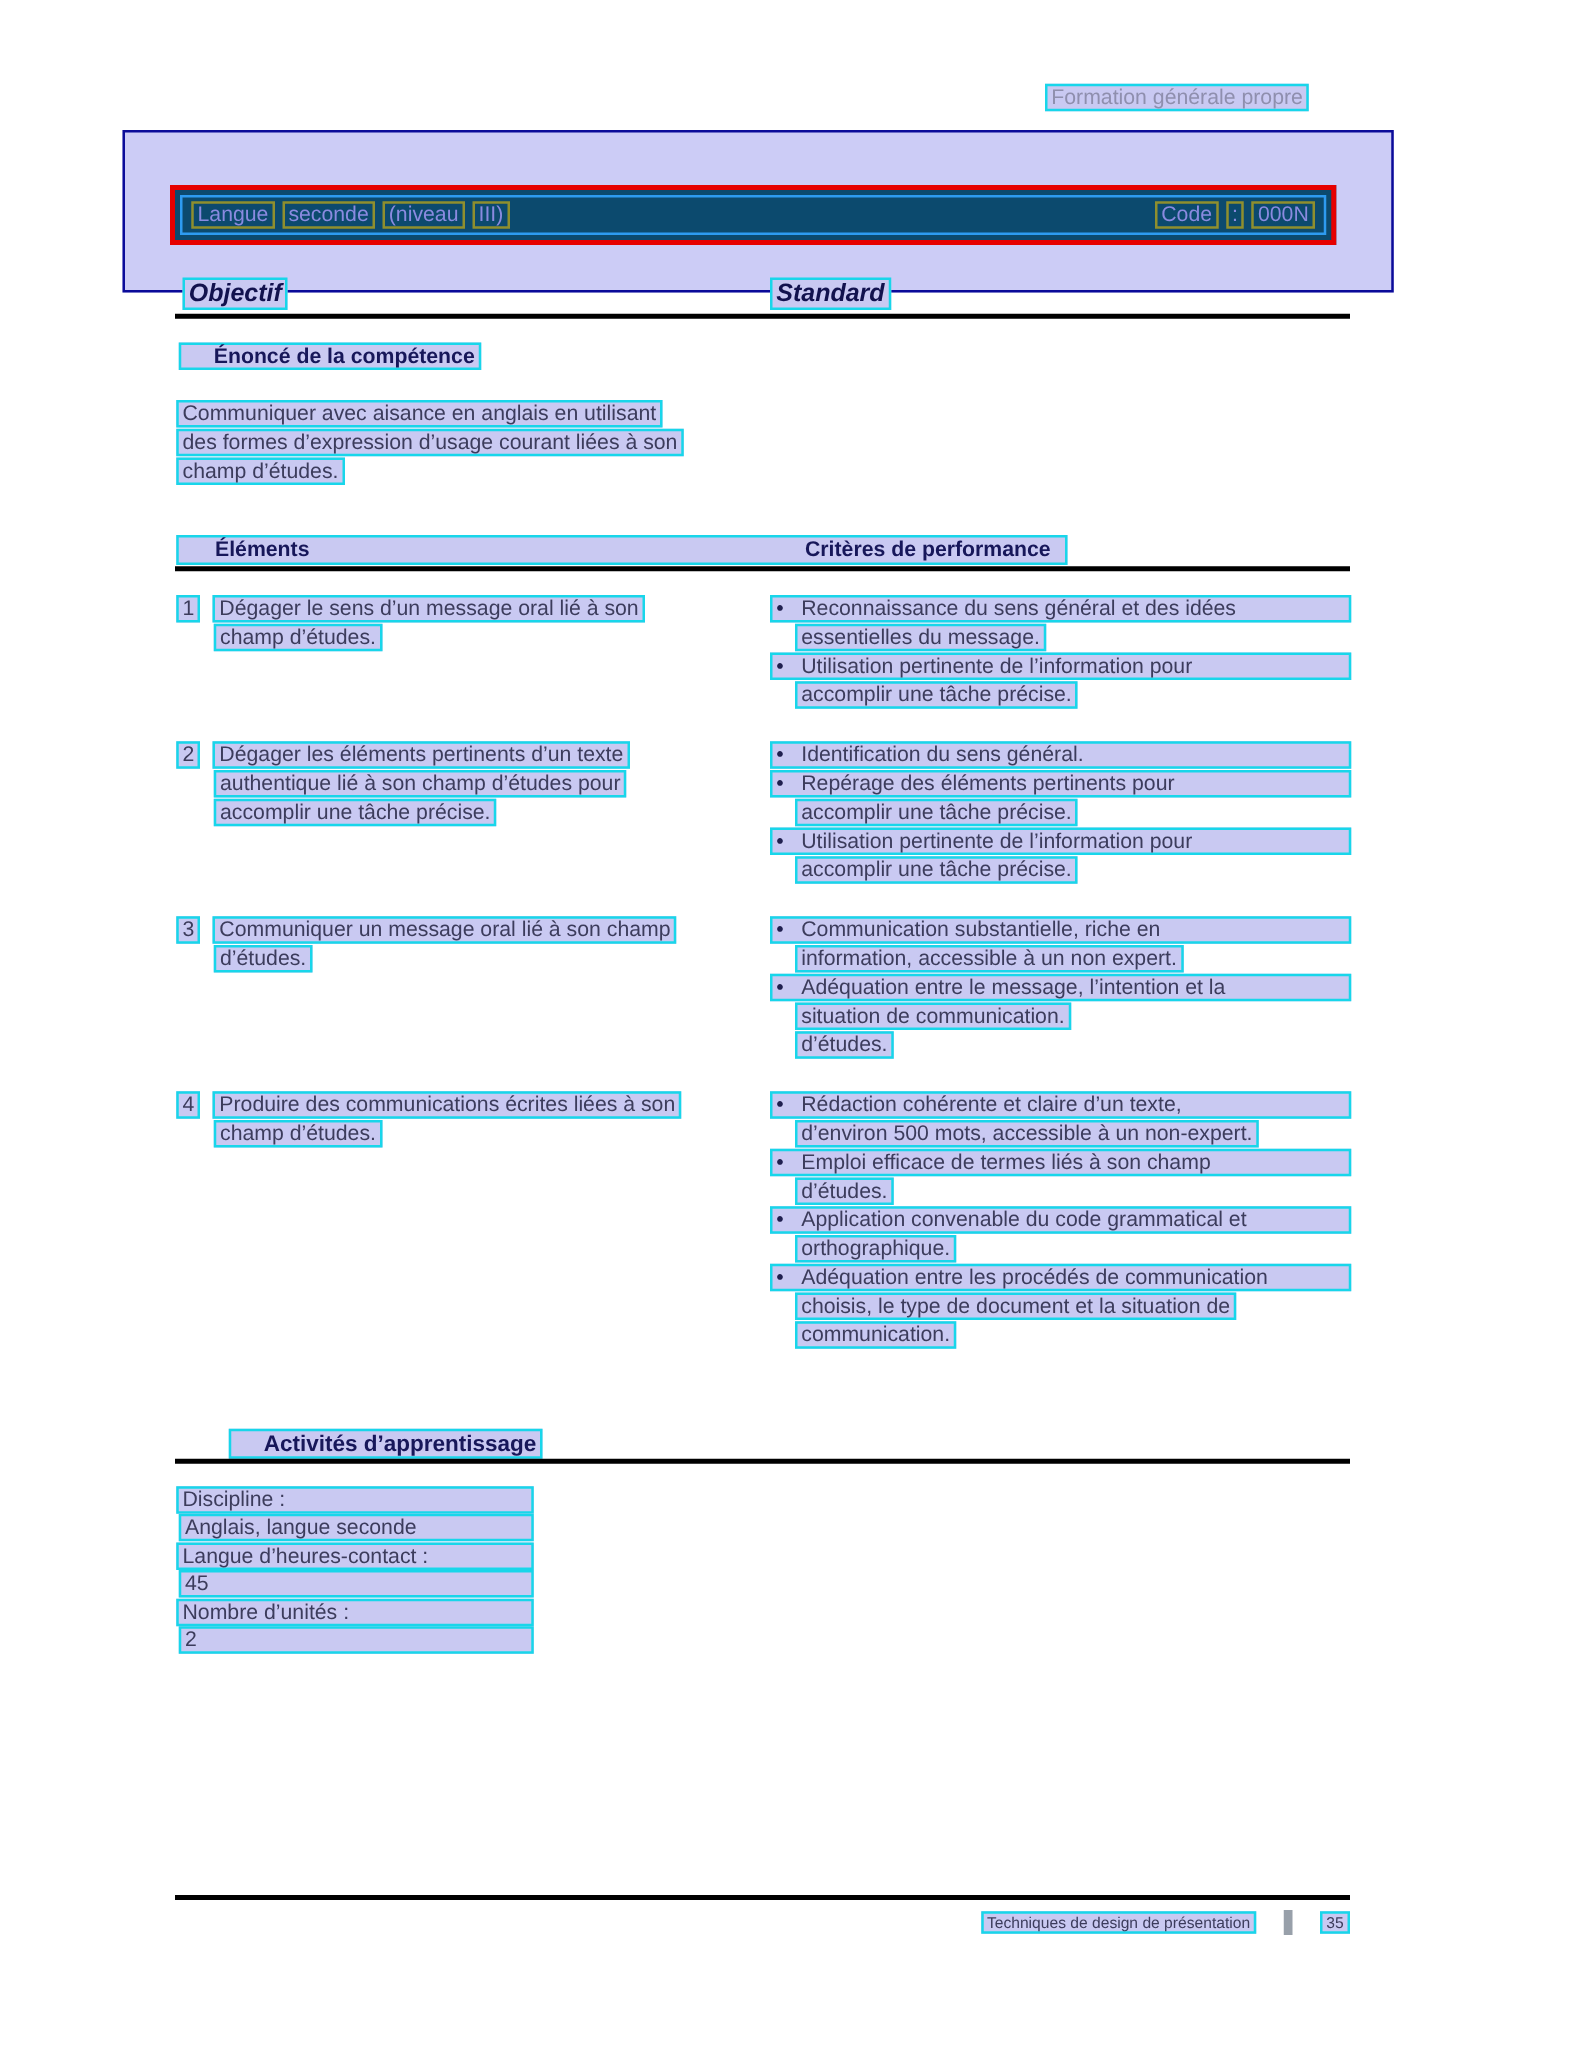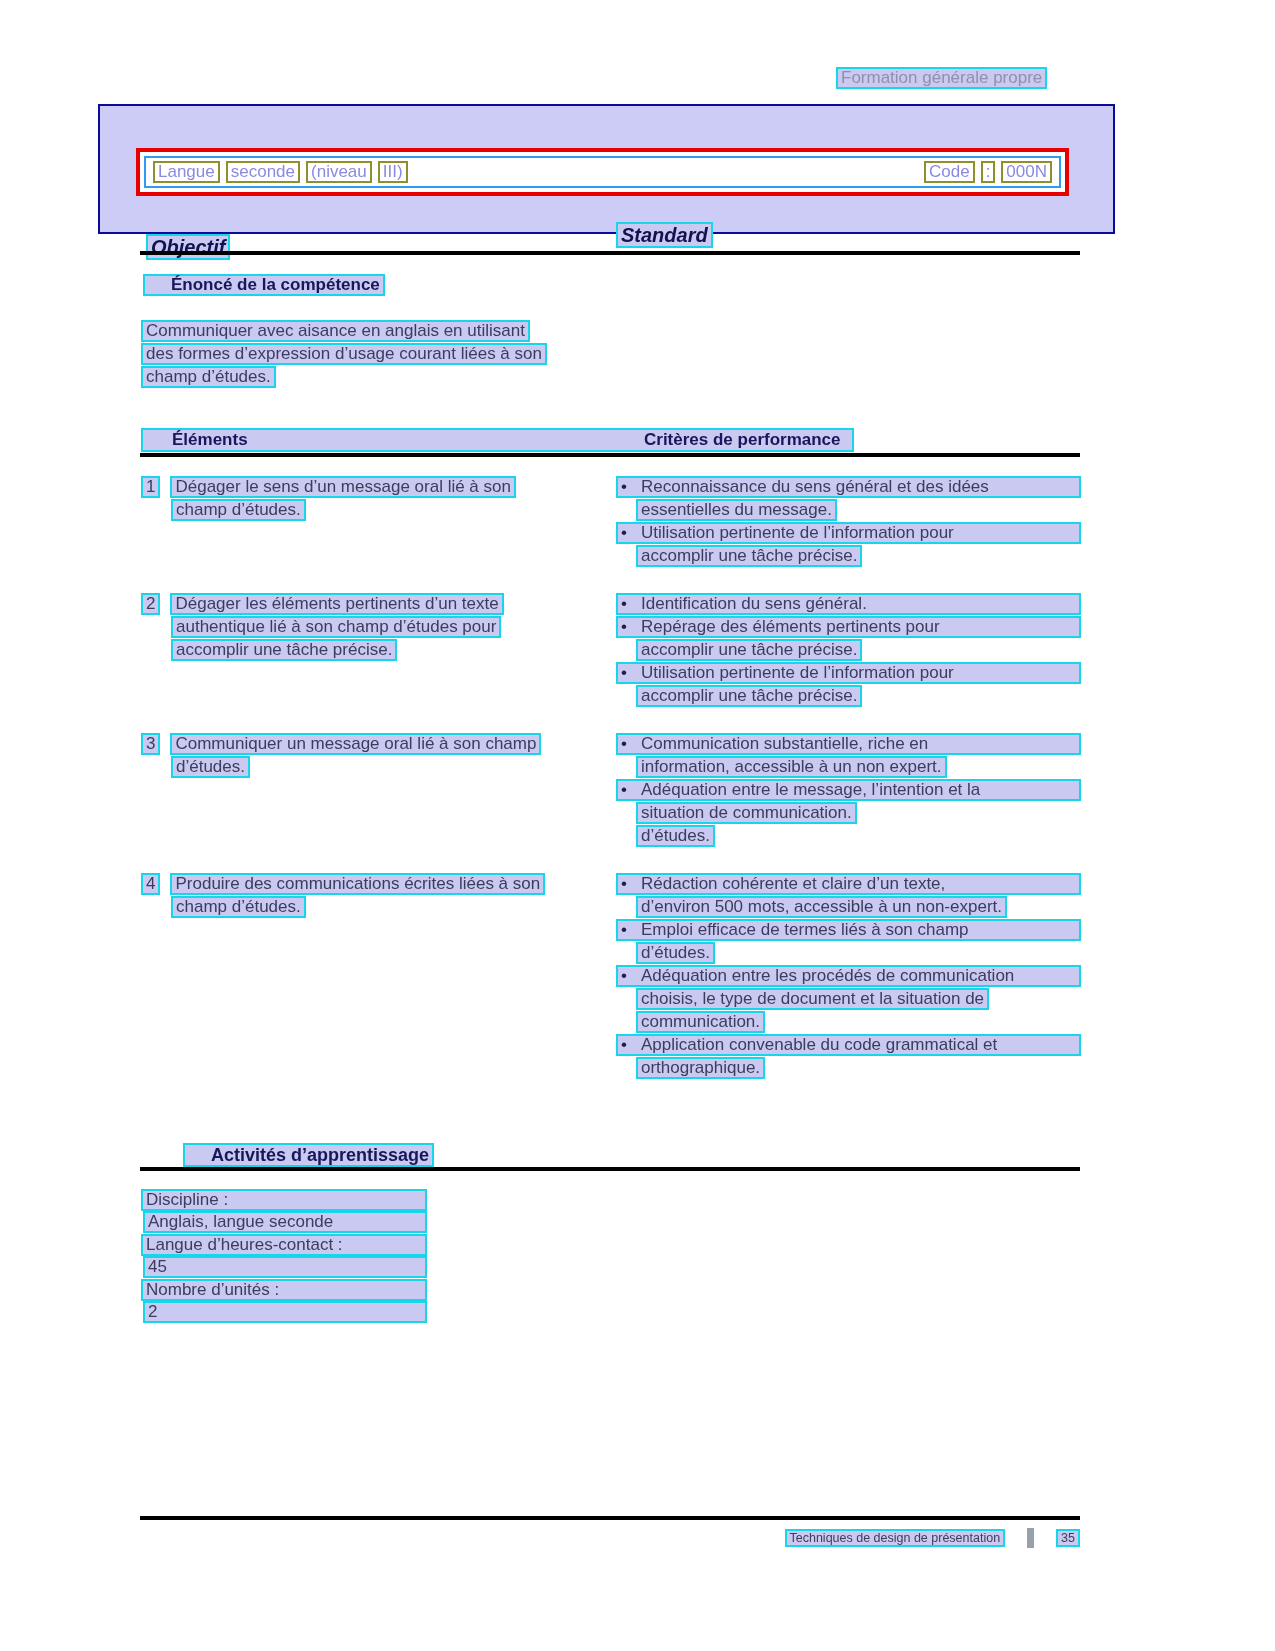--- a/index.html
+++ b/index.html
@@ -19,21 +19,21 @@
   
   .header-note{position:absolute;top:67px;left:836px;color:#8f8fae;}
 
   
   .lavbox{
     position:absolute;left:98px;top:104px;width:1013px;height:126px;
     background:#ccccf6;border:2px solid #0b0b99;
   }
   .titlebar{
     position:absolute;left:36px;top:42px;width:925px;height:40px;
-    background:#ffffff;border:4px solid #e60000;
+    background:#0c4a6e;border:4px solid #e60000;
   }
   .titlebar-inner{
     position:absolute;top:4px;bottom:4px;left:4px;right:4px;
     border:2px solid #2e9bf0;display:flex;align-items:center;
     justify-content:space-between;padding:0 7px;
   }
   .wordgroup{display:flex;gap:6px;}
   .tword{
     display:inline-block;border:2px solid #8f8f2e;color:#8a8ae0;
     padding:0 3px;line-height:18px;font-size:17px;background:transparent;
@@ -91,21 +91,21 @@
       </span>
       <span class="wordgroup">
         <span class="tword">Code</span>
         <span class="tword">:</span>
         <span class="tword">000N</span>
       </span>
     </div>
   </div>
 </div>
 
-<div class="colhead" style="left:146px;margin-top:12px;">
+<div class="colhead" style="left:146px;">
   <span class="hl">Objectif</span>
 </div>
 <div class="colhead" style="left:616px;">
   <span class="hl">Standard</span>
 </div>
 <div class="rule" style="top:251px;"></div>
 
 <div class="enonce">
   <span class="hl b">Énoncé de la compétence</span>
 </div>
@@ -230,31 +230,31 @@
       <div>
         <div class="hl bfirst">
             <span class="bullet"></span>
             <span>Emploi efficace de termes liés à son champ</span>
           </div>
         <span class="hl line bcont">d’études.</span>
       </div>
       <div>
         <div class="hl bfirst">
             <span class="bullet"></span>
+            <span>Application convenable du code grammatical et</span>
+          </div>
+        <span class="hl line bcont">orthographique.</span>
+      </div>
+      <div>
+        <div class="hl bfirst">
+            <span class="bullet"></span>
             <span>Adéquation entre les procédés de communication</span>
           </div>
         <span class="hl line bcont">choisis, le type de document et la situation de</span>
         <span class="hl line bcont">communication.</span>
-      </div>
-      <div>
-        <div class="hl bfirst">
-            <span class="bullet"></span>
-            <span>Application convenable du code grammatical et</span>
-          </div>
-        <span class="hl line bcont">orthographique.</span>
       </div>
     </div>
   </div>
 </div>
 
 <div class="act-head">
   <span class="hl b">Activités d’apprentissage</span>
 </div>
 <div class="rule" style="top:1167px;"></div>
 

